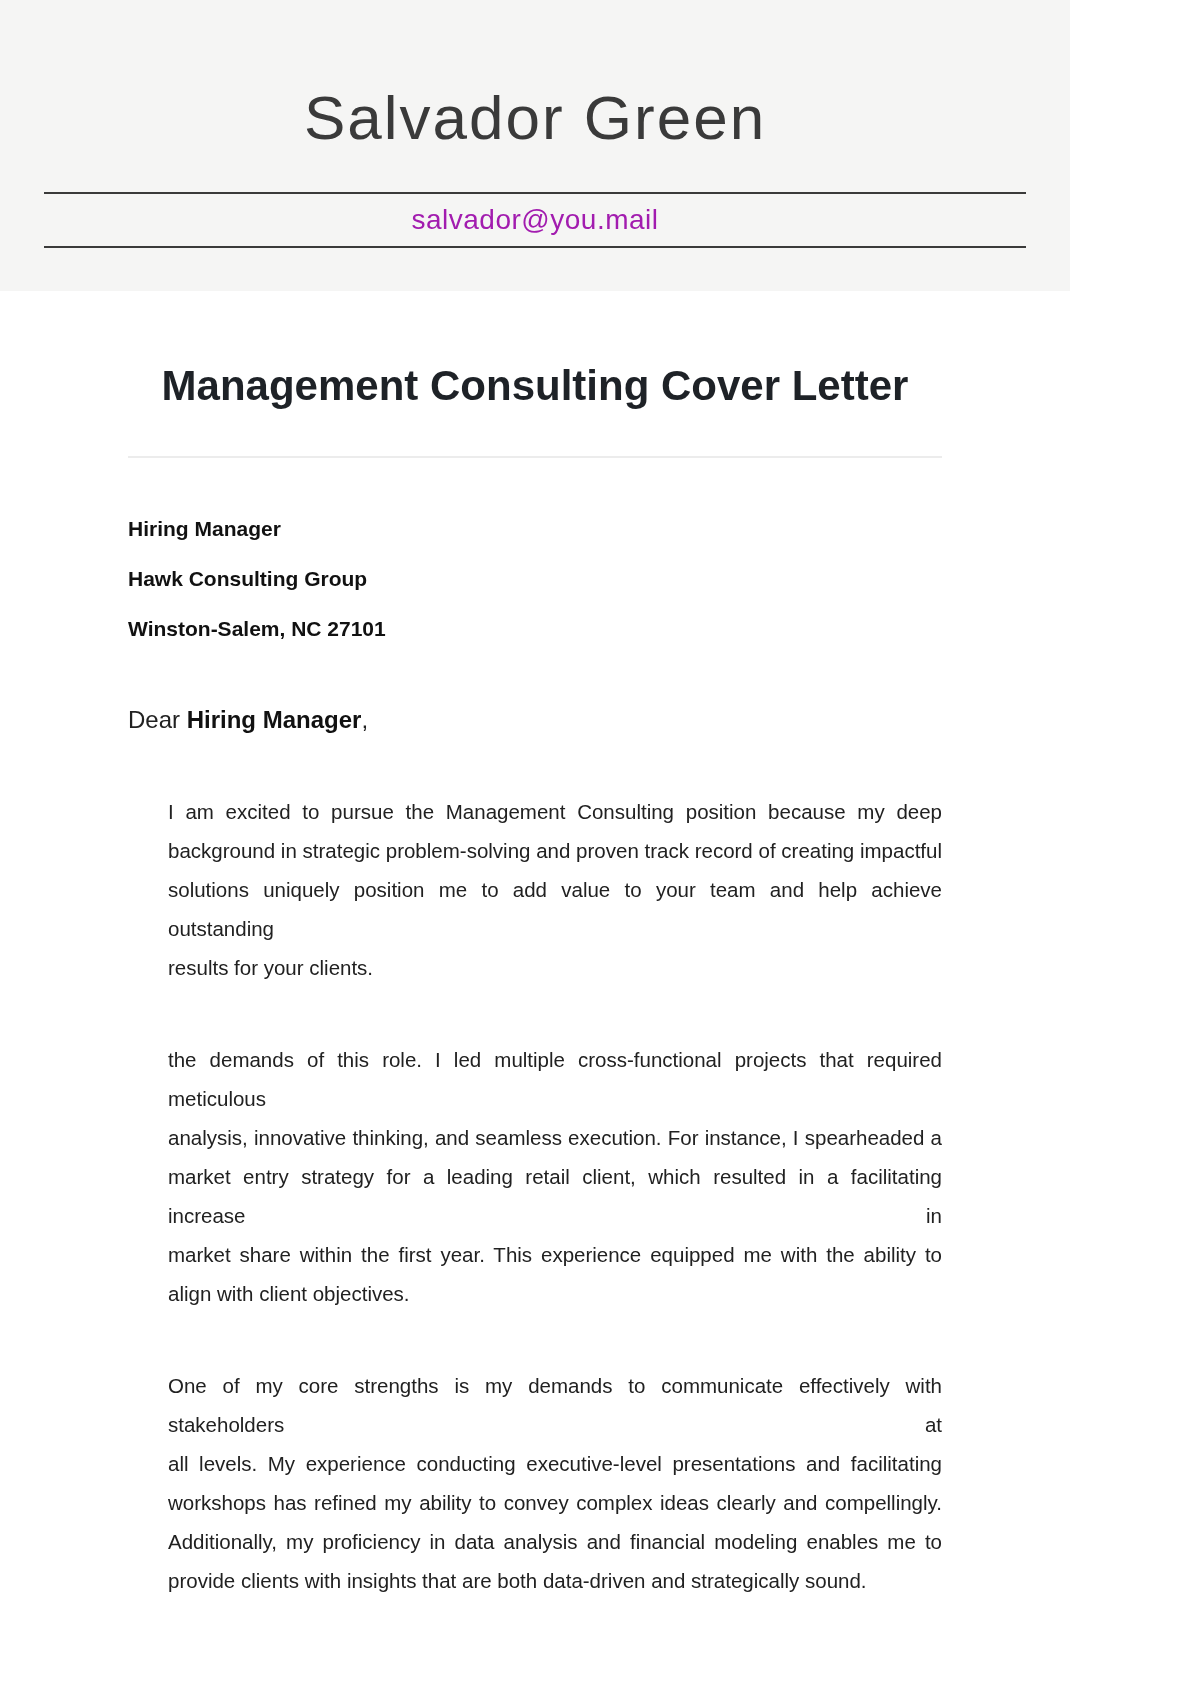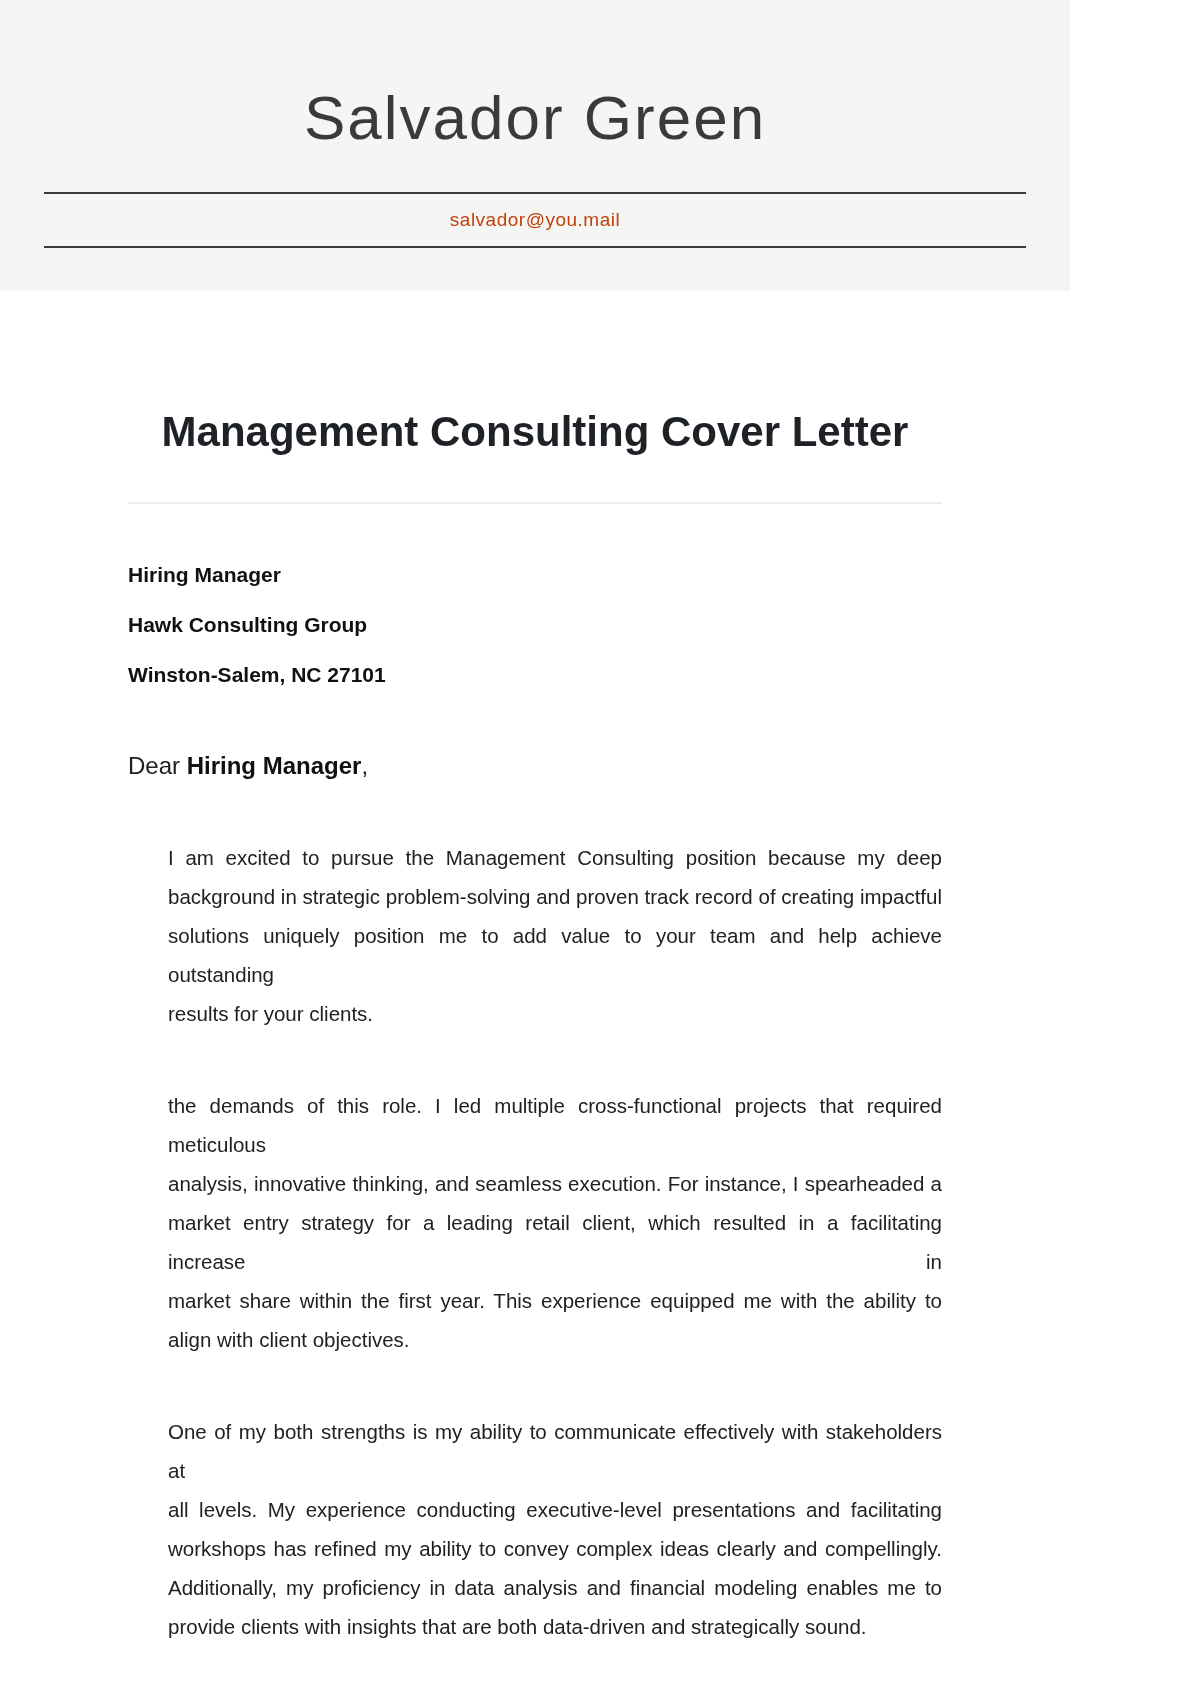--- a/index.html
+++ b/index.html
@@ -26,31 +26,31 @@
     color: #3a3a3a;
   }
   .rule-dark {
     height: 2px;
     background: #3a3a3a;
     margin: 0 44px;
   }
   .rule-top { margin-top: 36px; }
   .sender-email {
     margin-top: 12px;
-    font-size: 19px;
+    font-size: 28px;
     line-height: 28px;
     letter-spacing: 0.5px;
     text-align: center;
-    color: #c2410c;
+    color: #a21caf;
   }
   .rule-bottom { margin-top: 12px; }
   
   .content { padding: 0 128px; }
   .letter-title {
-    margin-top: 119px;
+    margin-top: 73px;
     font-size: 42px;
     line-height: 44px;
     font-weight: 700;
     text-align: center;
     color: #1e2227;
   }
   .title-divider {
     height: 2px;
     background: #ececec;
     margin-top: 48px;
@@ -113,21 +113,21 @@
         <div class="ln last">results for your clients.</div>
       </div>
     <div class="para">
         <div class="ln">the demands of this role. I led multiple cross-functional projects that required meticulous</div>
         <div class="ln">analysis, innovative thinking, and seamless execution. For instance, I spearheaded a</div>
         <div class="ln">market entry strategy for a leading retail client, which resulted in a facilitating increase in</div>
         <div class="ln">market share within the first year. This experience equipped me with the ability to</div>
         <div class="ln last">align with client objectives.</div>
       </div>
     <div class="para">
-        <div class="ln">One of my both strengths is my ability to communicate effectively with stakeholders at</div>
+        <div class="ln">One of my core strengths is my demands to communicate effectively with stakeholders at</div>
         <div class="ln">all levels. My experience conducting executive-level presentations and facilitating</div>
         <div class="ln">workshops has refined my ability to convey complex ideas clearly and compellingly.</div>
         <div class="ln">Additionally, my proficiency in data analysis and financial modeling enables me to</div>
         <div class="ln last">provide clients with insights that are both data-driven and strategically sound.</div>
       </div>
   </main>
 
 </div>
 
 </body></html>

